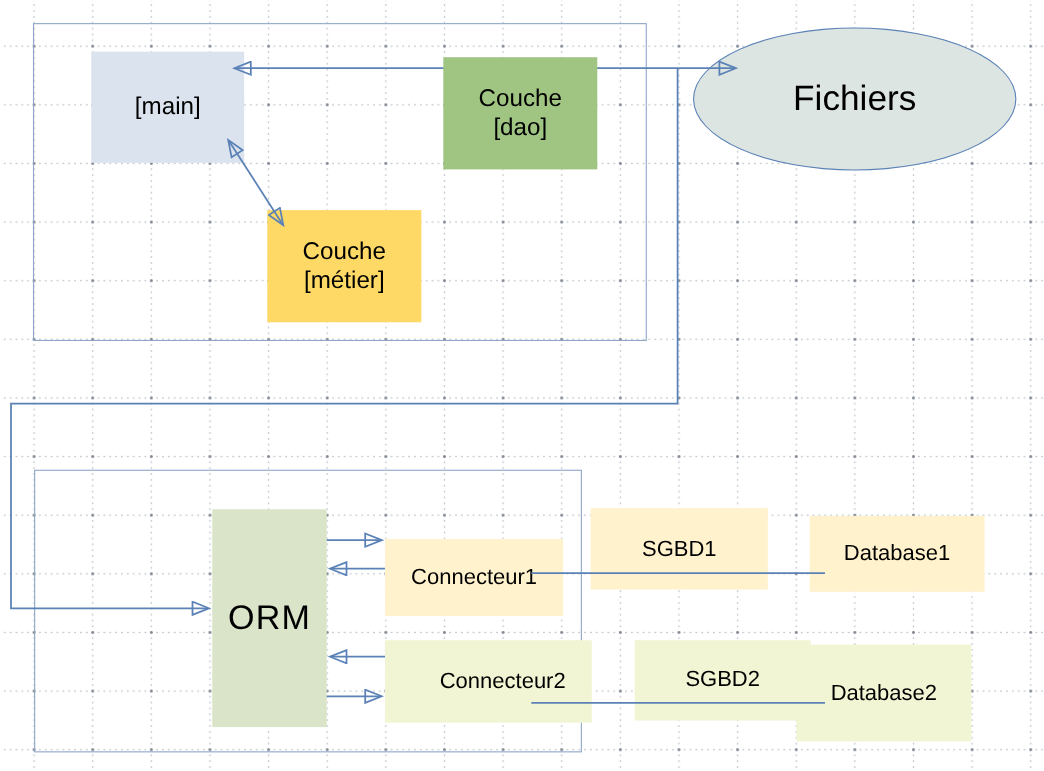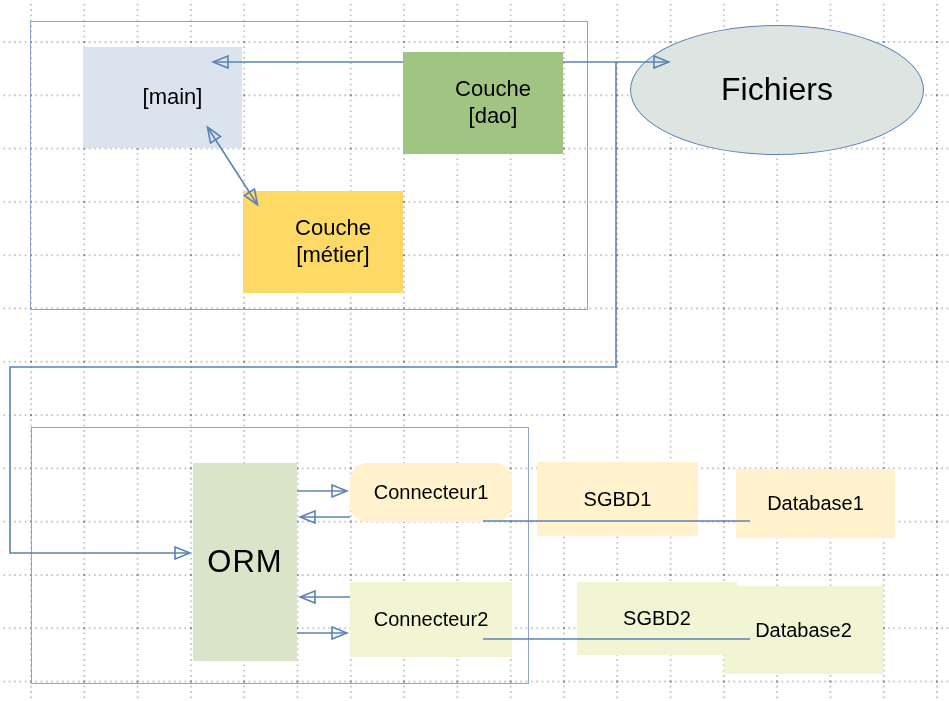--- a/index.html
+++ b/index.html
@@ -18,32 +18,32 @@
   }
   .node{
     position:absolute;
     display:flex;align-items:center;justify-content:center;
     text-align:center;color:#000;z-index:1;
   }
   .label{white-space:pre-line;line-height:1.22;}
   .container-frame{
     position:absolute;border:1.5px solid #8ea6c8;background:transparent;z-index:1;
   }
-  .lbl-md{font-size:22px;padding-left:20px;}
+  .lbl-md{font-size:22px;}
   .lbl-sm{font-size:20px;}
   .lbl-lg{font-size:32px;}
   .lbl-orm{font-size:31px;letter-spacing:1px;}
   #node-main{left:83px;top:47px;width:139px;height:101px;background:#dbe3ef;}
   #node-dao{left:403px;top:52px;width:140px;height:102px;background:#a0c583;z-index:3;}
   #node-metier{left:243px;top:191px;width:140px;height:102px;background:#ffd966;}
   #node-fichiers{left:630px;top:25px;width:292px;height:128px;background:#dde5e2;
     border:1.4px solid #5b82b6;border-radius:50%;}
   #node-orm{left:193px;top:463px;width:104px;height:198px;background:#d9e4c9;}
-  #node-connecteur1{left:350px;top:463px;width:162px;height:59px;background:#fff2cc;border-radius:17px;}
-  #node-connecteur2{left:350px;top:582px;width:162px;height:75px;background:#f2f5d3;}
+  #node-connecteur1{left:350px;top:490px;width:162px;height:70px;background:#fff2cc;}
+  #node-connecteur2{left:350px;top:582px;width:162px;height:75px;background:#f2f5d3;padding-left:26px;}
   #node-sgbd1{left:537px;top:462px;width:161px;height:74px;background:#fff2cc;}
   #node-sgbd2{left:537px;top:582px;width:160px;height:73px;background:#f2f5d3;margin-left:40px;}
   #node-database1{left:724px;top:469px;width:159px;height:69px;background:#fff2cc;margin-left:12px;}
   #node-database2{left:724px;top:586px;width:159px;height:88px;background:#f2f5d3;}
   #frame-top{left:30px;top:21px;width:556px;height:287px;}
   #frame-bottom{left:31px;top:427px;width:496px;height:255px;}
   svg.edges{position:absolute;left:0;top:0;z-index:2;}
   svg.edges line, svg.edges path{stroke:#5b82b6;stroke-width:1.6;fill:none;}
 </style>
 </head>

